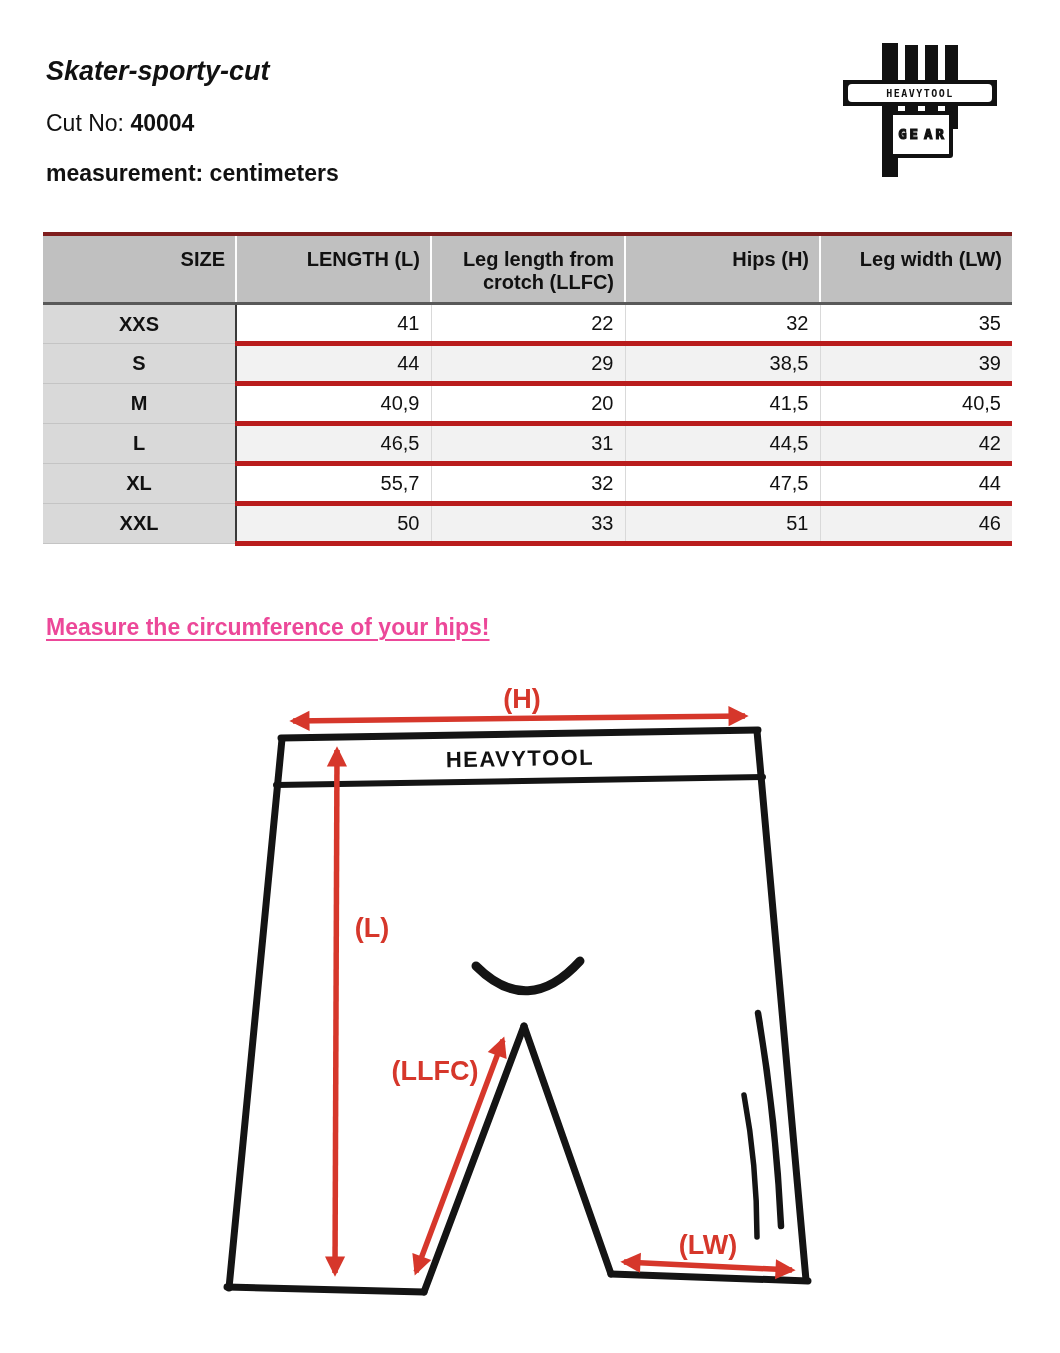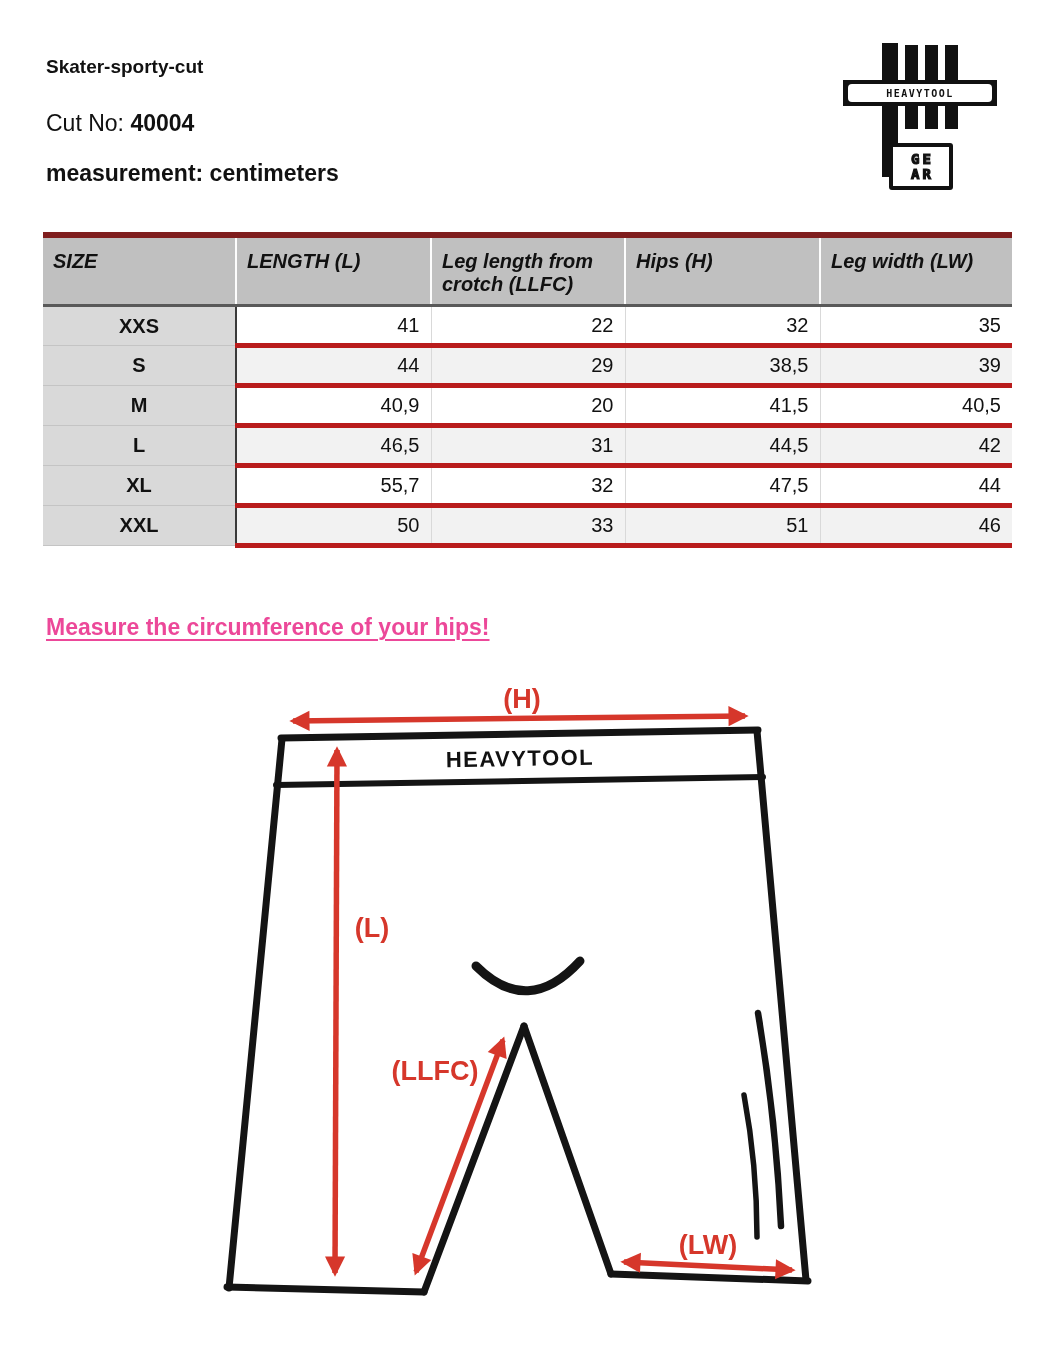--- a/index.html
+++ b/index.html
@@ -1,56 +1,56 @@
 <!DOCTYPE html>
 <html><head>
 <meta charset="utf-8">
 <style>
   html,body{margin:0;padding:0;background:#fff;}
   .page{position:relative;width:1060px;height:1353px;background:#fff;overflow:hidden;
         font-family:"Liberation Sans",sans-serif;color:#111;}
 
   
-  .doc-title{position:absolute;left:46px;top:56px;font-size:19px;font-weight:bold;}
+  .doc-title{position:absolute;left:46px;top:56px;font-size:27px;font-weight:bold;font-style:italic;}
   .cut-no{position:absolute;left:46px;top:110px;font-size:23px;font-weight:normal;}
   .cut-no strong{font-weight:bold;}
   .meas-note{position:absolute;left:46px;top:160px;font-size:23px;font-weight:bold;}
 
   
   .logo{position:absolute;left:843px;top:43px;width:154px;height:134px;}
   .logo .bar{position:absolute;background:#111;}
   .bar-main{left:39px;top:0;width:16px;height:134px;}
   .bar-t2{left:62px;top:2px;width:13px;height:37px;}
   .bar-t3{left:82px;top:2px;width:13px;height:37px;}
   .bar-t4{left:102px;top:2px;width:13px;height:37px;}
   .bar-b2{left:62px;top:62px;width:13px;height:24px;}
   .bar-b3{left:82px;top:62px;width:13px;height:24px;}
   .bar-b4{left:102px;top:62px;width:13px;height:24px;}
   .logo-band{position:absolute;left:0;top:37px;width:154px;height:26px;background:#111;z-index:2;}
   .logo-band-inner{position:absolute;left:5px;right:5px;top:4px;bottom:4px;background:#fff;
     border-radius:4px;display:flex;align-items:center;justify-content:center;
     font-family:"DejaVu Sans Mono",monospace;font-weight:bold;font-size:10px;letter-spacing:1.5px;color:#111;}
-  .gear-box{position:absolute;left:46px;top:100px;width:64px;height:47px;background:#fff;
+  .gear-box{position:absolute;left:46px;top:68px;width:64px;height:47px;background:#fff;
     border:4px solid #111;box-sizing:border-box;z-index:3;border-radius:3px;
-    display:flex;flex-direction:column;align-items:center;justify-content:center;
+    display:flex;align-items:center;justify-content:center;
     font-family:"DejaVu Sans Mono",monospace;font-weight:bold;font-size:14px;line-height:1.05;
     letter-spacing:3px;color:#111;-webkit-text-stroke:1.2px #111;}
   .gear-box span{display:block;margin-left:3px;}
 
   
   table.size-table{position:absolute;left:43px;top:232px;width:969px;border-collapse:collapse;
     font-size:20px;table-layout:fixed;}
   table.size-table col.c0{width:193px;}
   table.size-table col.c1{width:195px;}
   table.size-table col.c2{width:194px;}
   table.size-table col.c3{width:195px;}
   table.size-table col.c4{width:192px;}
-  table.size-table th{background:#c0c0c0;text-align:left;vertical-align:top;font-weight:bold;
+  table.size-table th{background:#c0c0c0;text-align:right;vertical-align:top;font-weight:bold;
     padding:12px 10px 8px 10px;height:68px;box-sizing:border-box;
-    border-top:6px solid #7f1d1d;border-bottom:3px solid #595959;border-left:2px solid #fdfdfd;font-style:italic;}
+    border-top:4px solid #7f1d1d;border-bottom:3px solid #595959;border-left:2px solid #fdfdfd;}
   table.size-table th:first-child{border-left:none;}
   table.size-table td{height:40px;box-sizing:border-box;padding:6px 11px;vertical-align:middle;
     text-align:right;border-bottom:5px solid #b91c1c;border-left:1px solid #d9d9d9;background:#fff;}
   table.size-table td.size-col{background:#d9d9d9;font-weight:bold;text-align:center;
     border-left:none;border-right:2px solid #3a3a3a;border-bottom:1px solid #c4c4c4;}
   table.size-table tbody tr:nth-child(even) td:not(.size-col){background:#f2f2f2;}
 
   
   .hips-note{position:absolute;left:46px;top:614px;font-size:23px;font-weight:bold;color:#ec4899;
     text-decoration:underline;text-underline-offset:4px;text-decoration-thickness:2px;}

